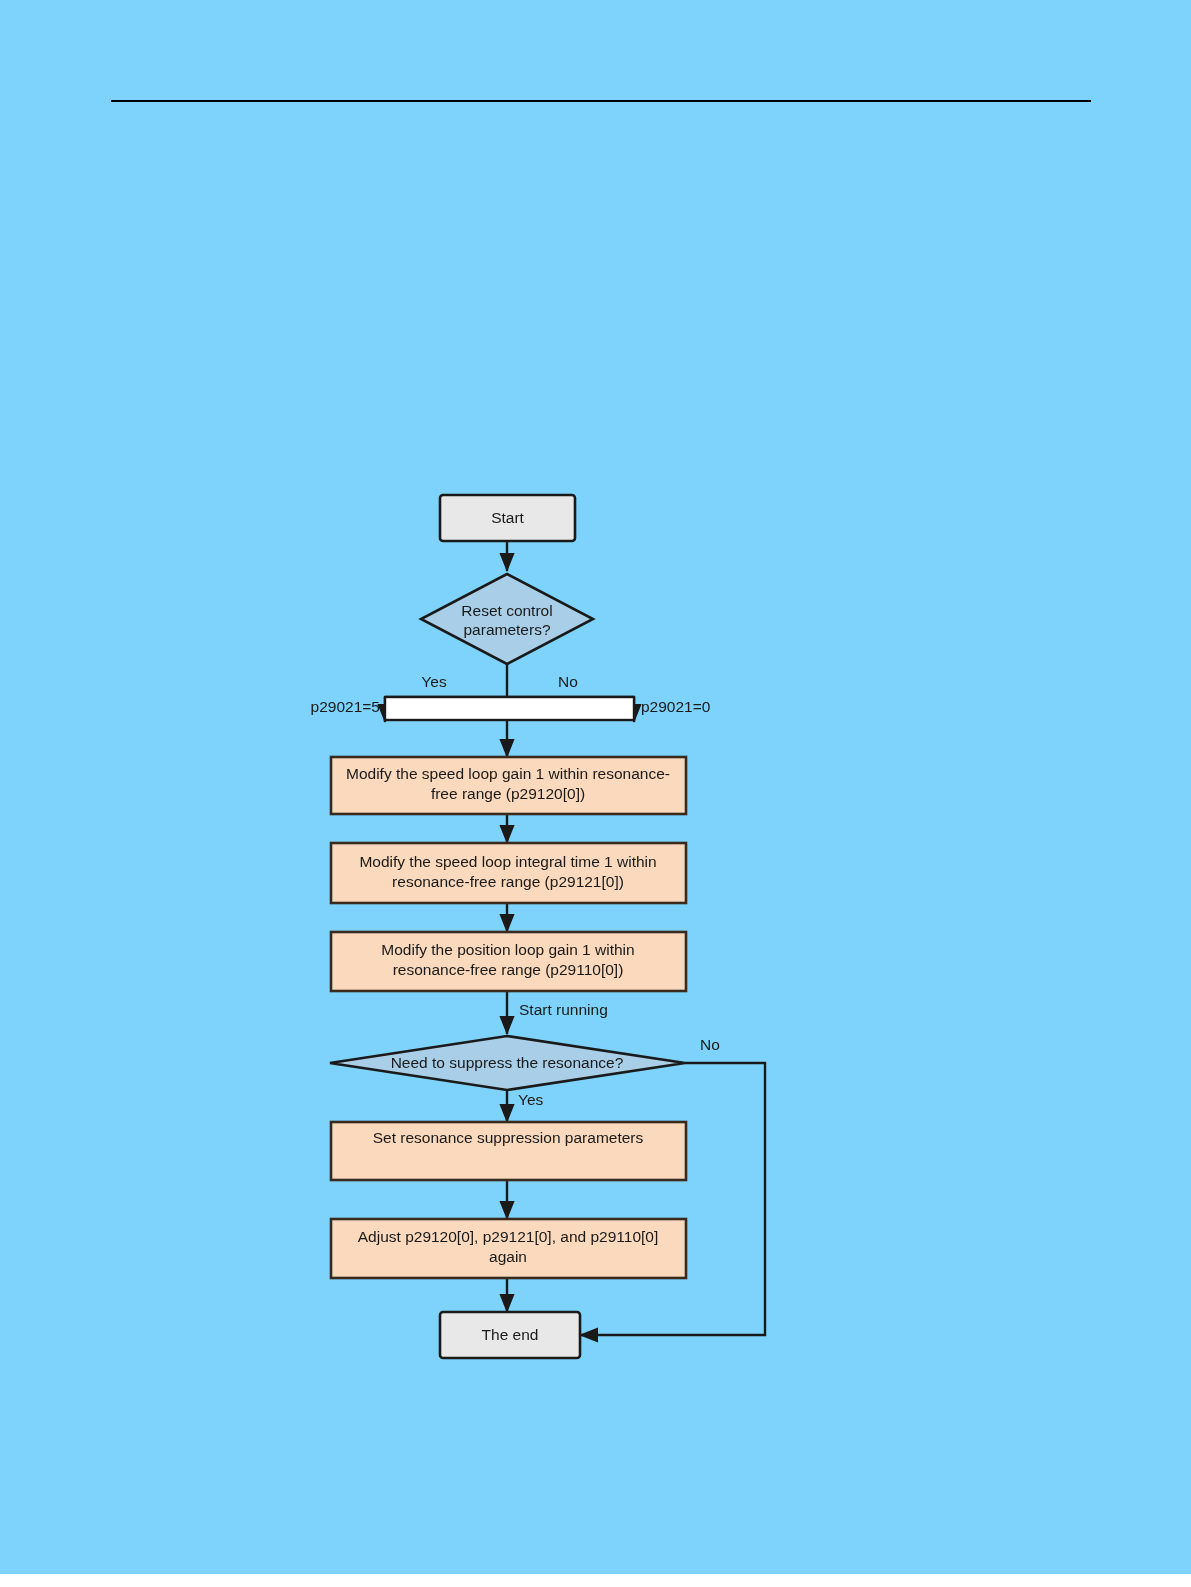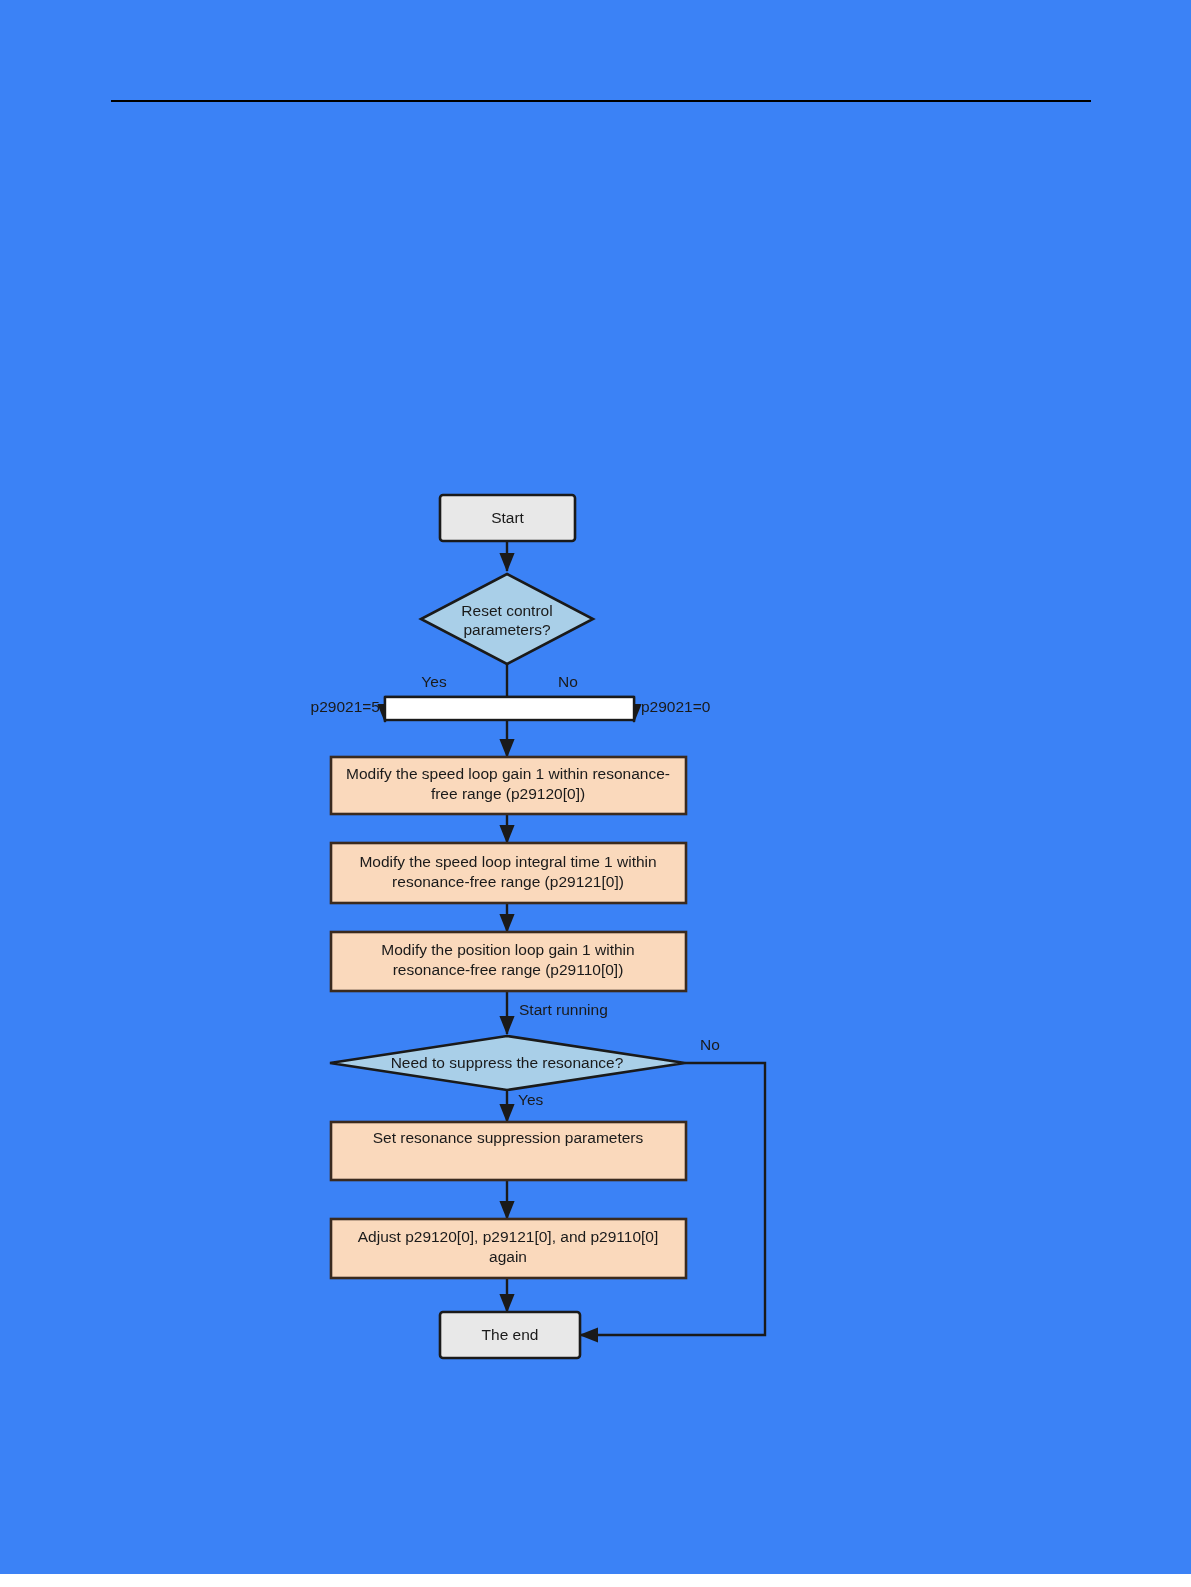--- a/index.html
+++ b/index.html
@@ -14,21 +14,21 @@
     position: relative;
     font-family: "Liberation Sans", sans-serif;
     overflow: hidden;
   }
   #page {
     position: absolute;
     left: 0;
     top: 0;
     width: 1191px;
     height: 1574px;
-    background: #3b82f6;
+    background: #7dd3fc;
   }
   .header-rule {
     position: absolute;
     left: 111px;
     top: 100px;
     width: 980px;
     height: 0;
     border-top: 2px solid #000000;
   }
   #flow-svg {

